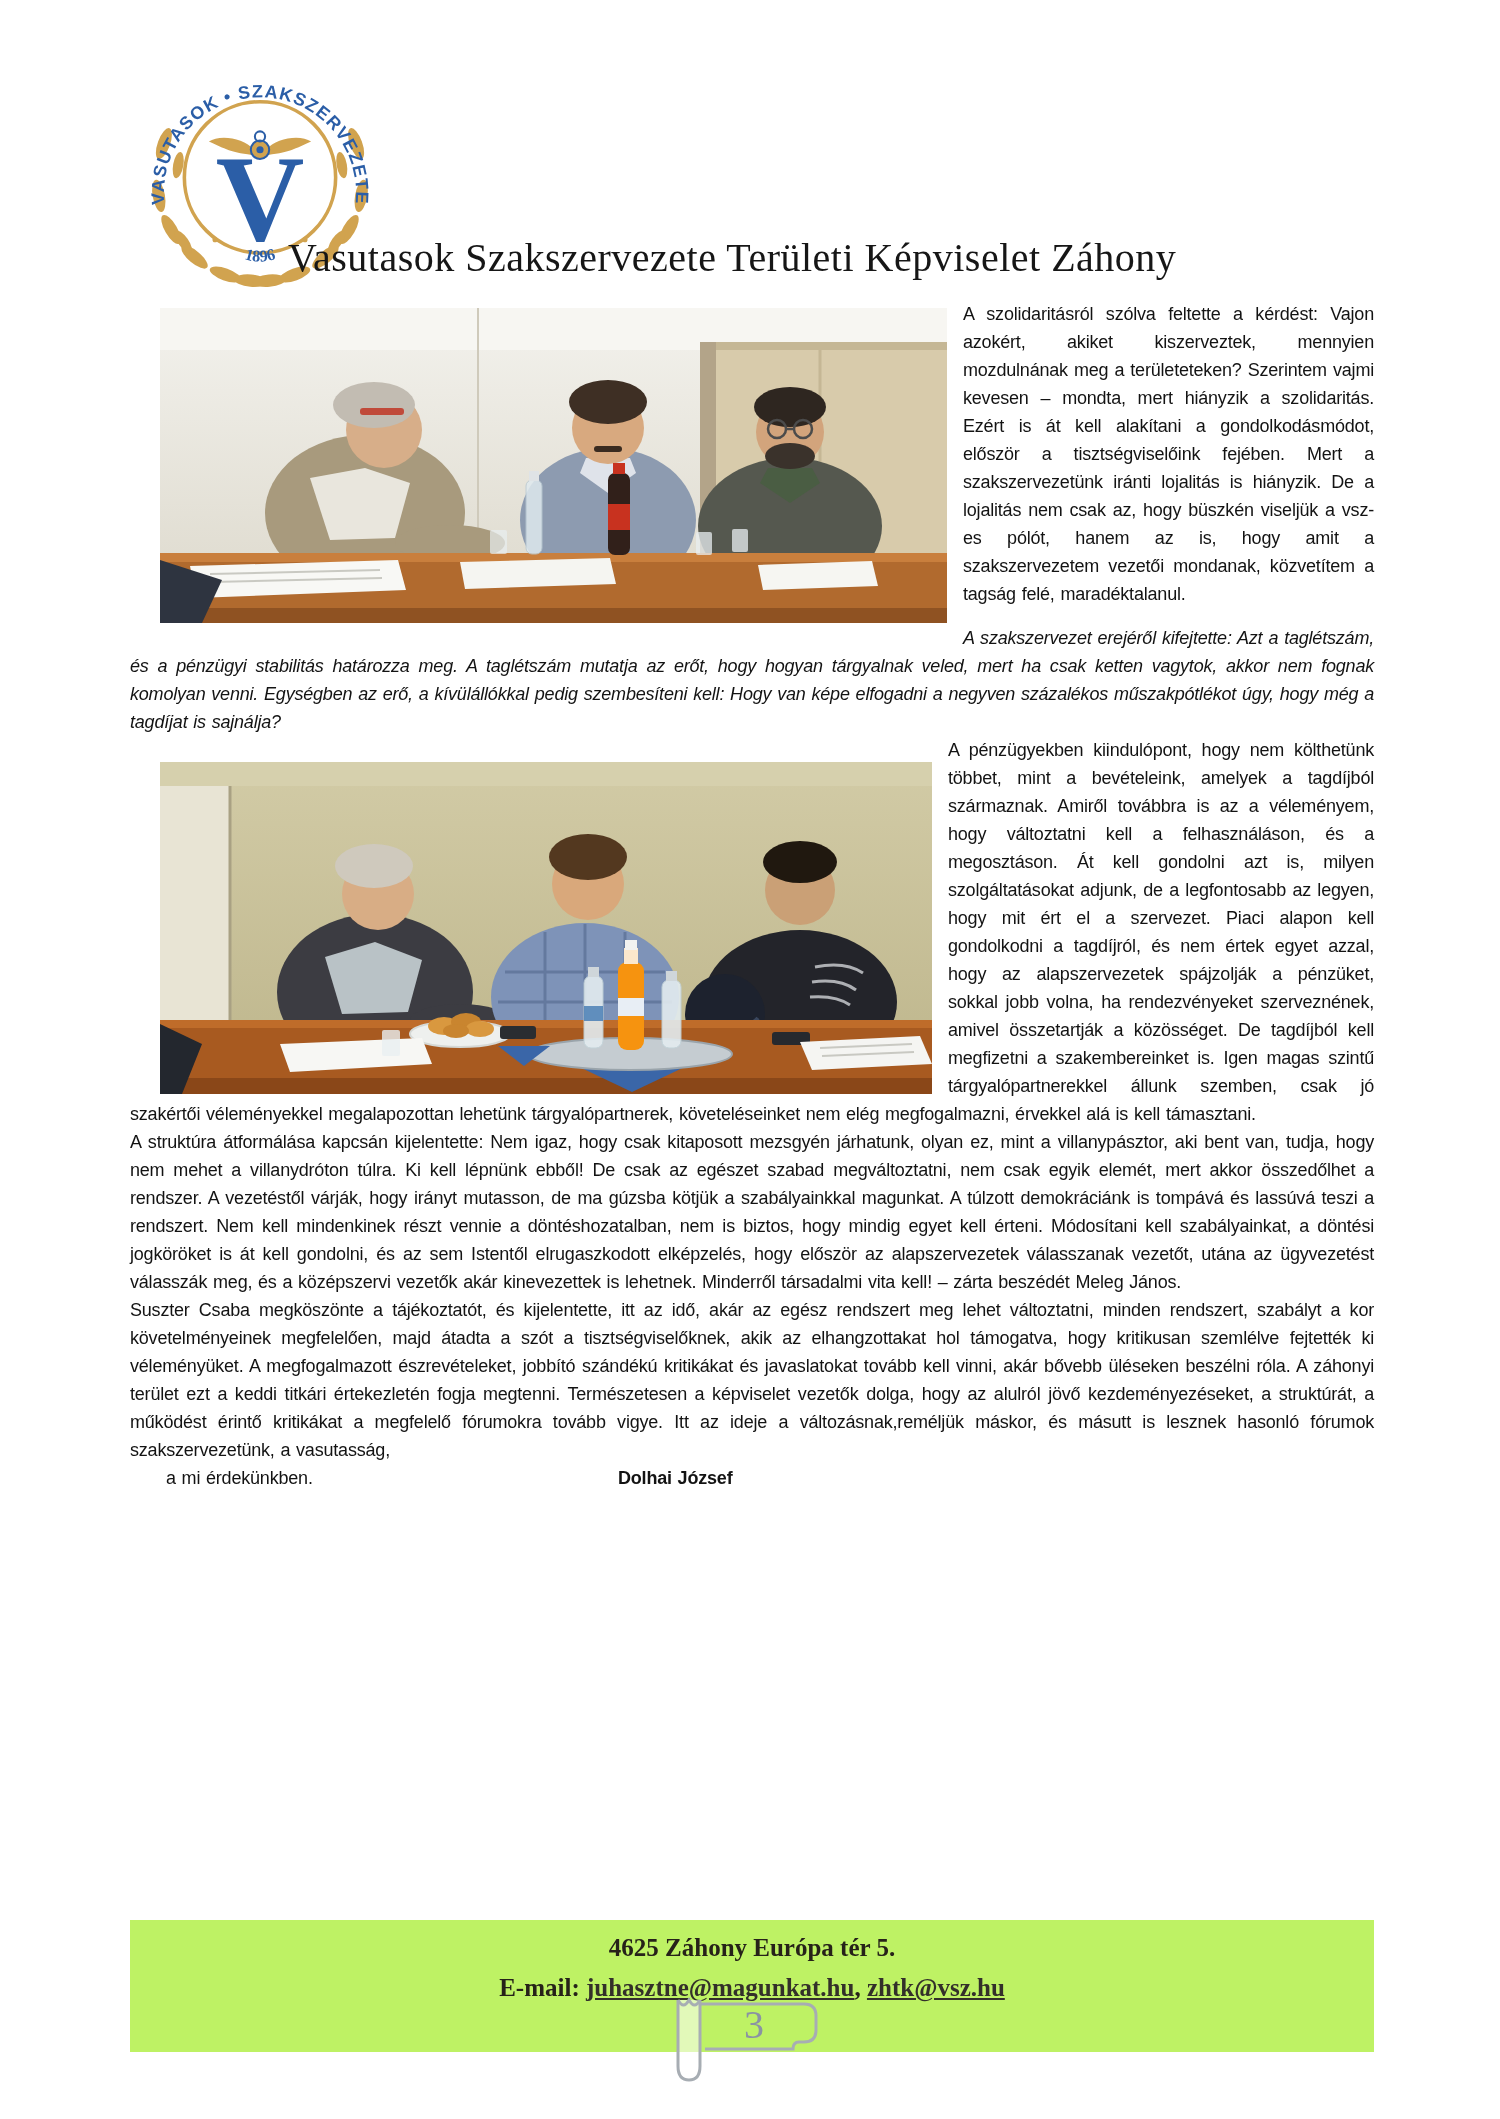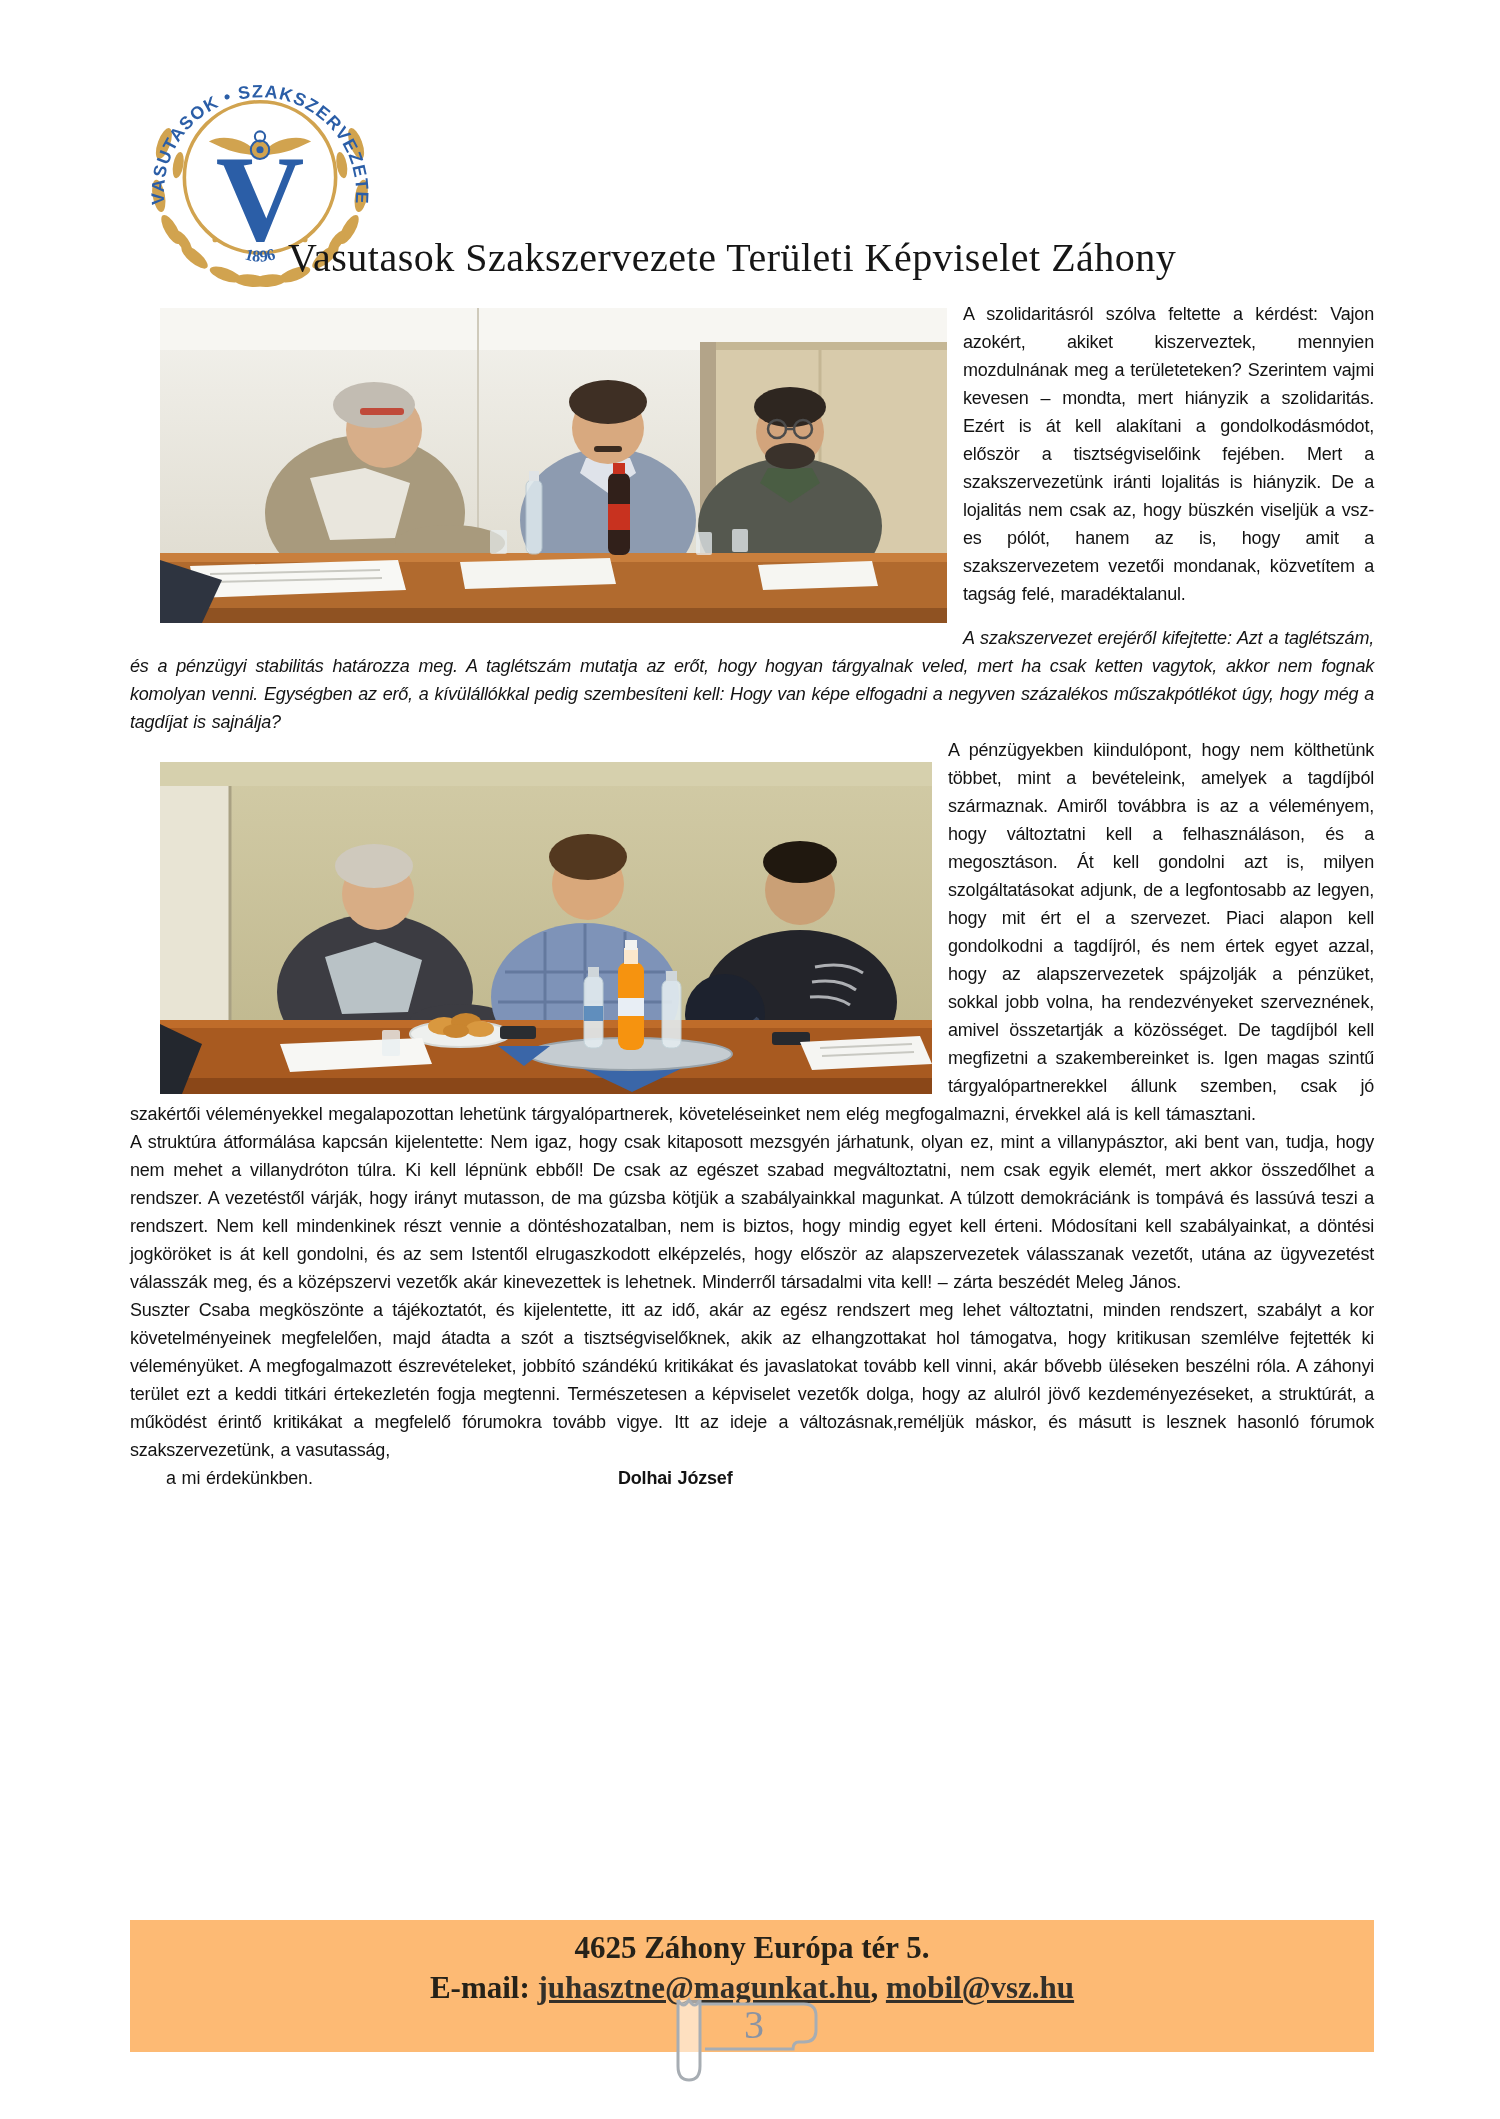--- a/index.html
+++ b/index.html
@@ -29,22 +29,22 @@
   .photo2-wrap { float:left; width:772px; height:332px; margin:26px 16px 6px 30px; }
   .photo1-wrap svg, .photo2-wrap svg { display:block; }
   .p3 { margin-top:26px; }
   .sig-row { position:relative; height:28px; }
   .sig-left { position:absolute; left:0; top:0;margin-left:36px; }
   .sig-name { position:absolute; left:470px; top:0; font-weight:700;margin-left:18px; }
 
   
   .footer {
     position:absolute; left:130px; top:1920px; width:1244px; height:132px;
-    background:#fdba74; text-align:center;
-    font-family:"Liberation Serif", serif; font-size:31px; color:#262219;
+    background:#bef264; text-align:center;
+    font-family:"Liberation Serif", serif; font-size:25px; color:#262219;
     font-weight:700;
   }
   .footer .fline { line-height:40px; }
   .footer .fline:first-child { padding-top:8px; }
   .footer a { color:#33302a; text-decoration:underline; }
 
   
   .scroll { position:absolute; left:668px; top:1992px; }
 </style>
 </head>
@@ -257,21 +257,21 @@
     <p class="p5">Suszter Csaba megköszönte a tájékoztatót, és kijelentette, itt az idő, akár az egész rendszert meg lehet változtatni, minden rendszert, szabályt a kor követelményeinek megfelelően, majd átadta a szót a tisztségviselőknek, akik az elhangzottakat hol támogatva, hogy kritikusan szemlélve fejtették ki véleményüket. A megfogalmazott észrevételeket, jobbító szándékú kritikákat és javaslatokat tovább kell vinni, akár bővebb üléseken beszélni róla. A záhonyi terület ezt a keddi titkári értekezletén fogja megtenni. Természetesen a képviselet vezetők dolga, hogy az alulról jövő kezdeményezéseket, a struktúrát, a működést érintő kritikákat a megfelelő fórumokra tovább vigye. Itt az ideje a változásnak,reméljük máskor, és másutt is lesznek hasonló fórumok szakszervezetünk, a vasutasság,</p>
 
     <div class="sig-row">
       <span class="sig-left">a mi érdekünkben.</span>
       <span class="sig-name">Dolhai József</span>
     </div>
   </div>
 
   <div class="footer">
     <div class="fline">4625 Záhony Európa tér 5.</div>
-    <div class="fline"><span>E-mail: </span><a href="#">juhasztne@magunkat.hu</a><span>, </span><a href="#">mobil@vsz.hu</a></div>
+    <div class="fline"><span>E-mail: </span><a href="#">juhasztne@magunkat.hu</a><span>, </span><a href="#">zhtk@vsz.hu</a></div>
   </div>
 
   <svg class="scroll" width="160" height="120" viewBox="0 0 160 120">
     <path d="M30 12 H136 Q148 12 148 24 V38 Q148 50 136 50 L131 50 Q125 50 125 57 L37 57" fill="none" stroke="#a7adb3" stroke-width="3"></path>
     <path d="M10 8 V74 Q10 88 21 88 Q32 88 32 74 V8" fill="rgba(255,255,255,0.55)" stroke="#a7adb3" stroke-width="3"></path>
     <path d="M10 8 Q15.5 18 21 8 Q26.5 18 32 8" fill="none" stroke="#a7adb3" stroke-width="3"></path>
     <text x="86" y="46" text-anchor="middle" font-family="Liberation Serif, serif" font-size="40" fill="#8a93a3">3</text>
   </svg>
 
 </div>

